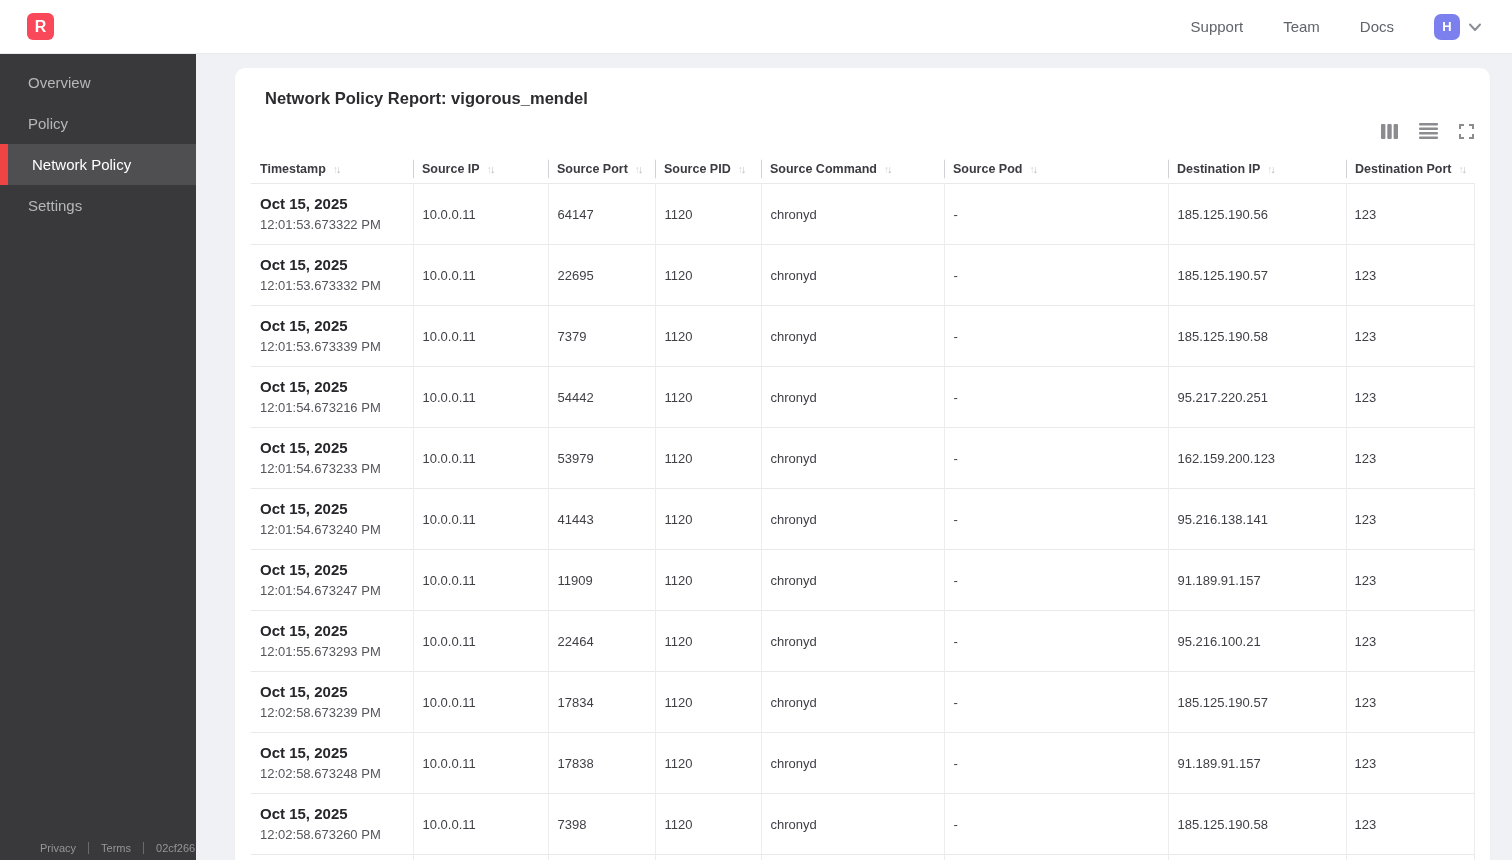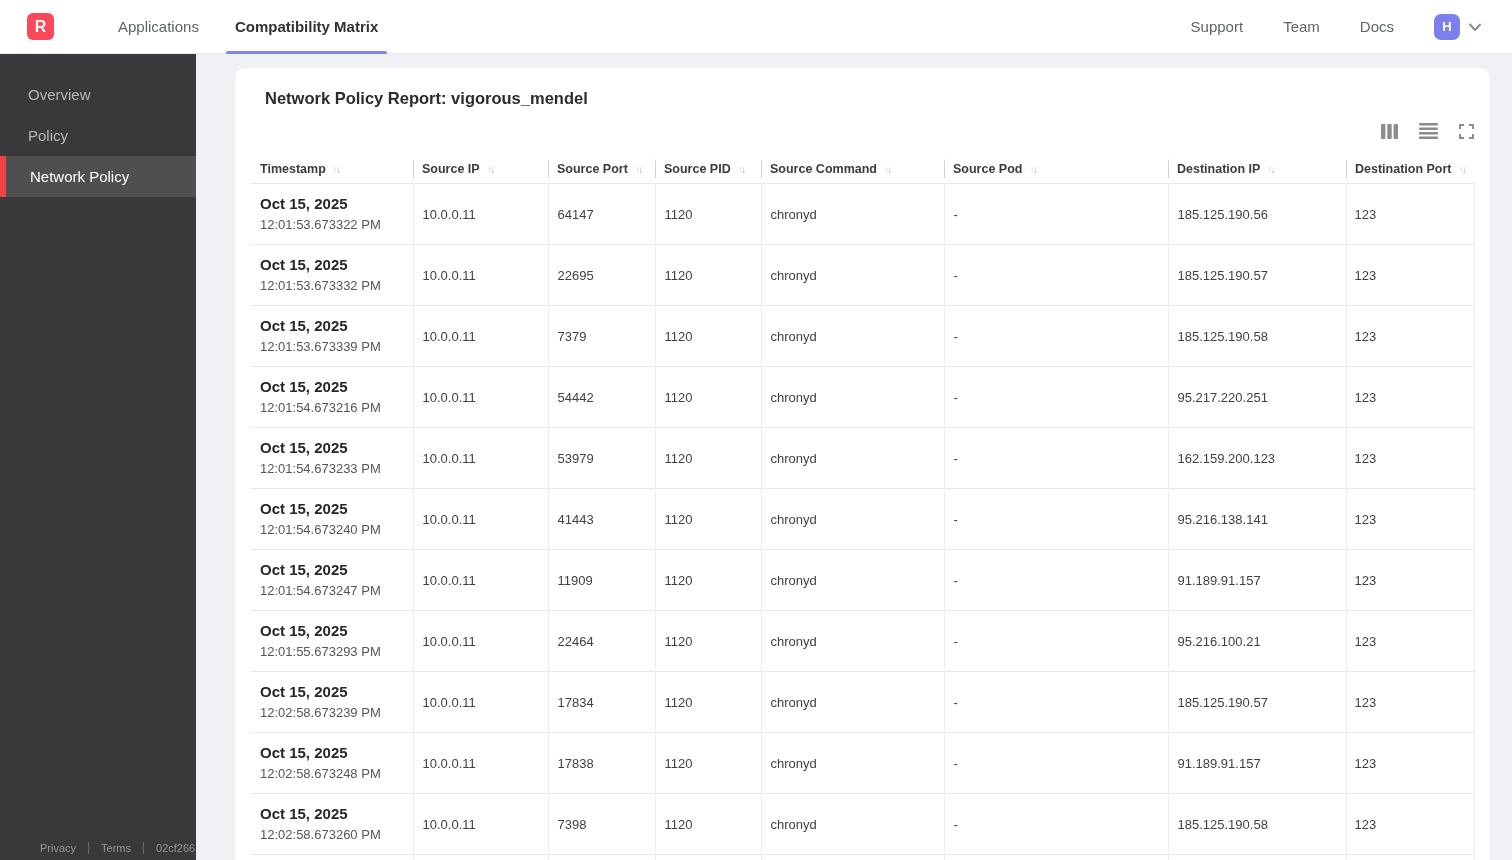--- a/index.html
+++ b/index.html
@@ -39,29 +39,29 @@
     width: 26px; height: 26px; border-radius: 7px; background: #7b80ee;
     color: #fff; font-size: 13px; font-weight: bold;
     display: flex; align-items: center; justify-content: center;
     margin-right: 6px; cursor: pointer;
   }
   .chevron { display: flex; align-items: center; cursor: pointer; color: #8a8f96; }
 
   
   .sidebar {
     position: absolute; top: 54px; left: 0; bottom: 0; width: 196px;
-    background: #39393b; padding-top: 20px;
+    background: #39393b; padding-top: 8px;
   }
   .side-item {
     height: 41px; line-height: 41px; padding-left: 28px;
     font-size: 15px; color: #b6b7b9; cursor: pointer;
   }
   .side-item.active {
     background: #4f4f52; color: #ffffff;
-    border-left: 6px solid #ef4444; padding-left: 24px;
+    border-left: 8px solid #ef4444; padding-left: 24px;
   }
   .side-footer {
     position: absolute; bottom: 6px; left: 40px;
     display: flex; font-size: 11px; color: #96969a;
   }
   .side-footer .sep { width: 1px; height: 12px; background: #6a6a6e; margin: 0 12px; }
   .side-footer span { cursor: default; }
 
   
   .main { position: absolute; top: 54px; left: 215px; right: 0; bottom: 0; background: #f0f1f4; }
@@ -99,43 +99,40 @@
 
   svg { display: block; }
 </style>
 </head>
 <body>
 
 <header class="navbar">
   <div class="logo">
     <span>R</span>
   </div>
-  <nav class="nav-tabs">
-    <div class="nav-tab">Applications</div>
-    <div class="nav-tab active">Compatibility Matrix</div>
-  </nav>
   <div class="nav-right">
     <span class="nav-link">Support</span>
     <span class="nav-link">Team</span>
     <span class="nav-link">Docs</span>
     <div class="avatar">
       <span>H</span>
     </div>
     <span class="chevron">
       <svg width="18" height="18" viewBox="0 0 18 18">
           <polyline points="4,6.5 9,12 14,6.5" fill="none" stroke="currentColor" stroke-width="2" stroke-linecap="round" stroke-linejoin="round"></polyline>
         </svg>
     </span>
   </div>
 </header>
 
 <aside class="sidebar">
   <div class="side-item">Overview</div>
   <div class="side-item">Policy</div>
   <div class="side-item active">Network Policy</div>
+  <div class="side-item">Settings</div>
   <div class="side-footer">
     <span>Privacy</span>
     <span class="sep"></span>
     <span>Terms</span>
     <span class="sep"></span>
     <span>02cf266</span>
   </div>
 </aside>
 
 <main class="main">

